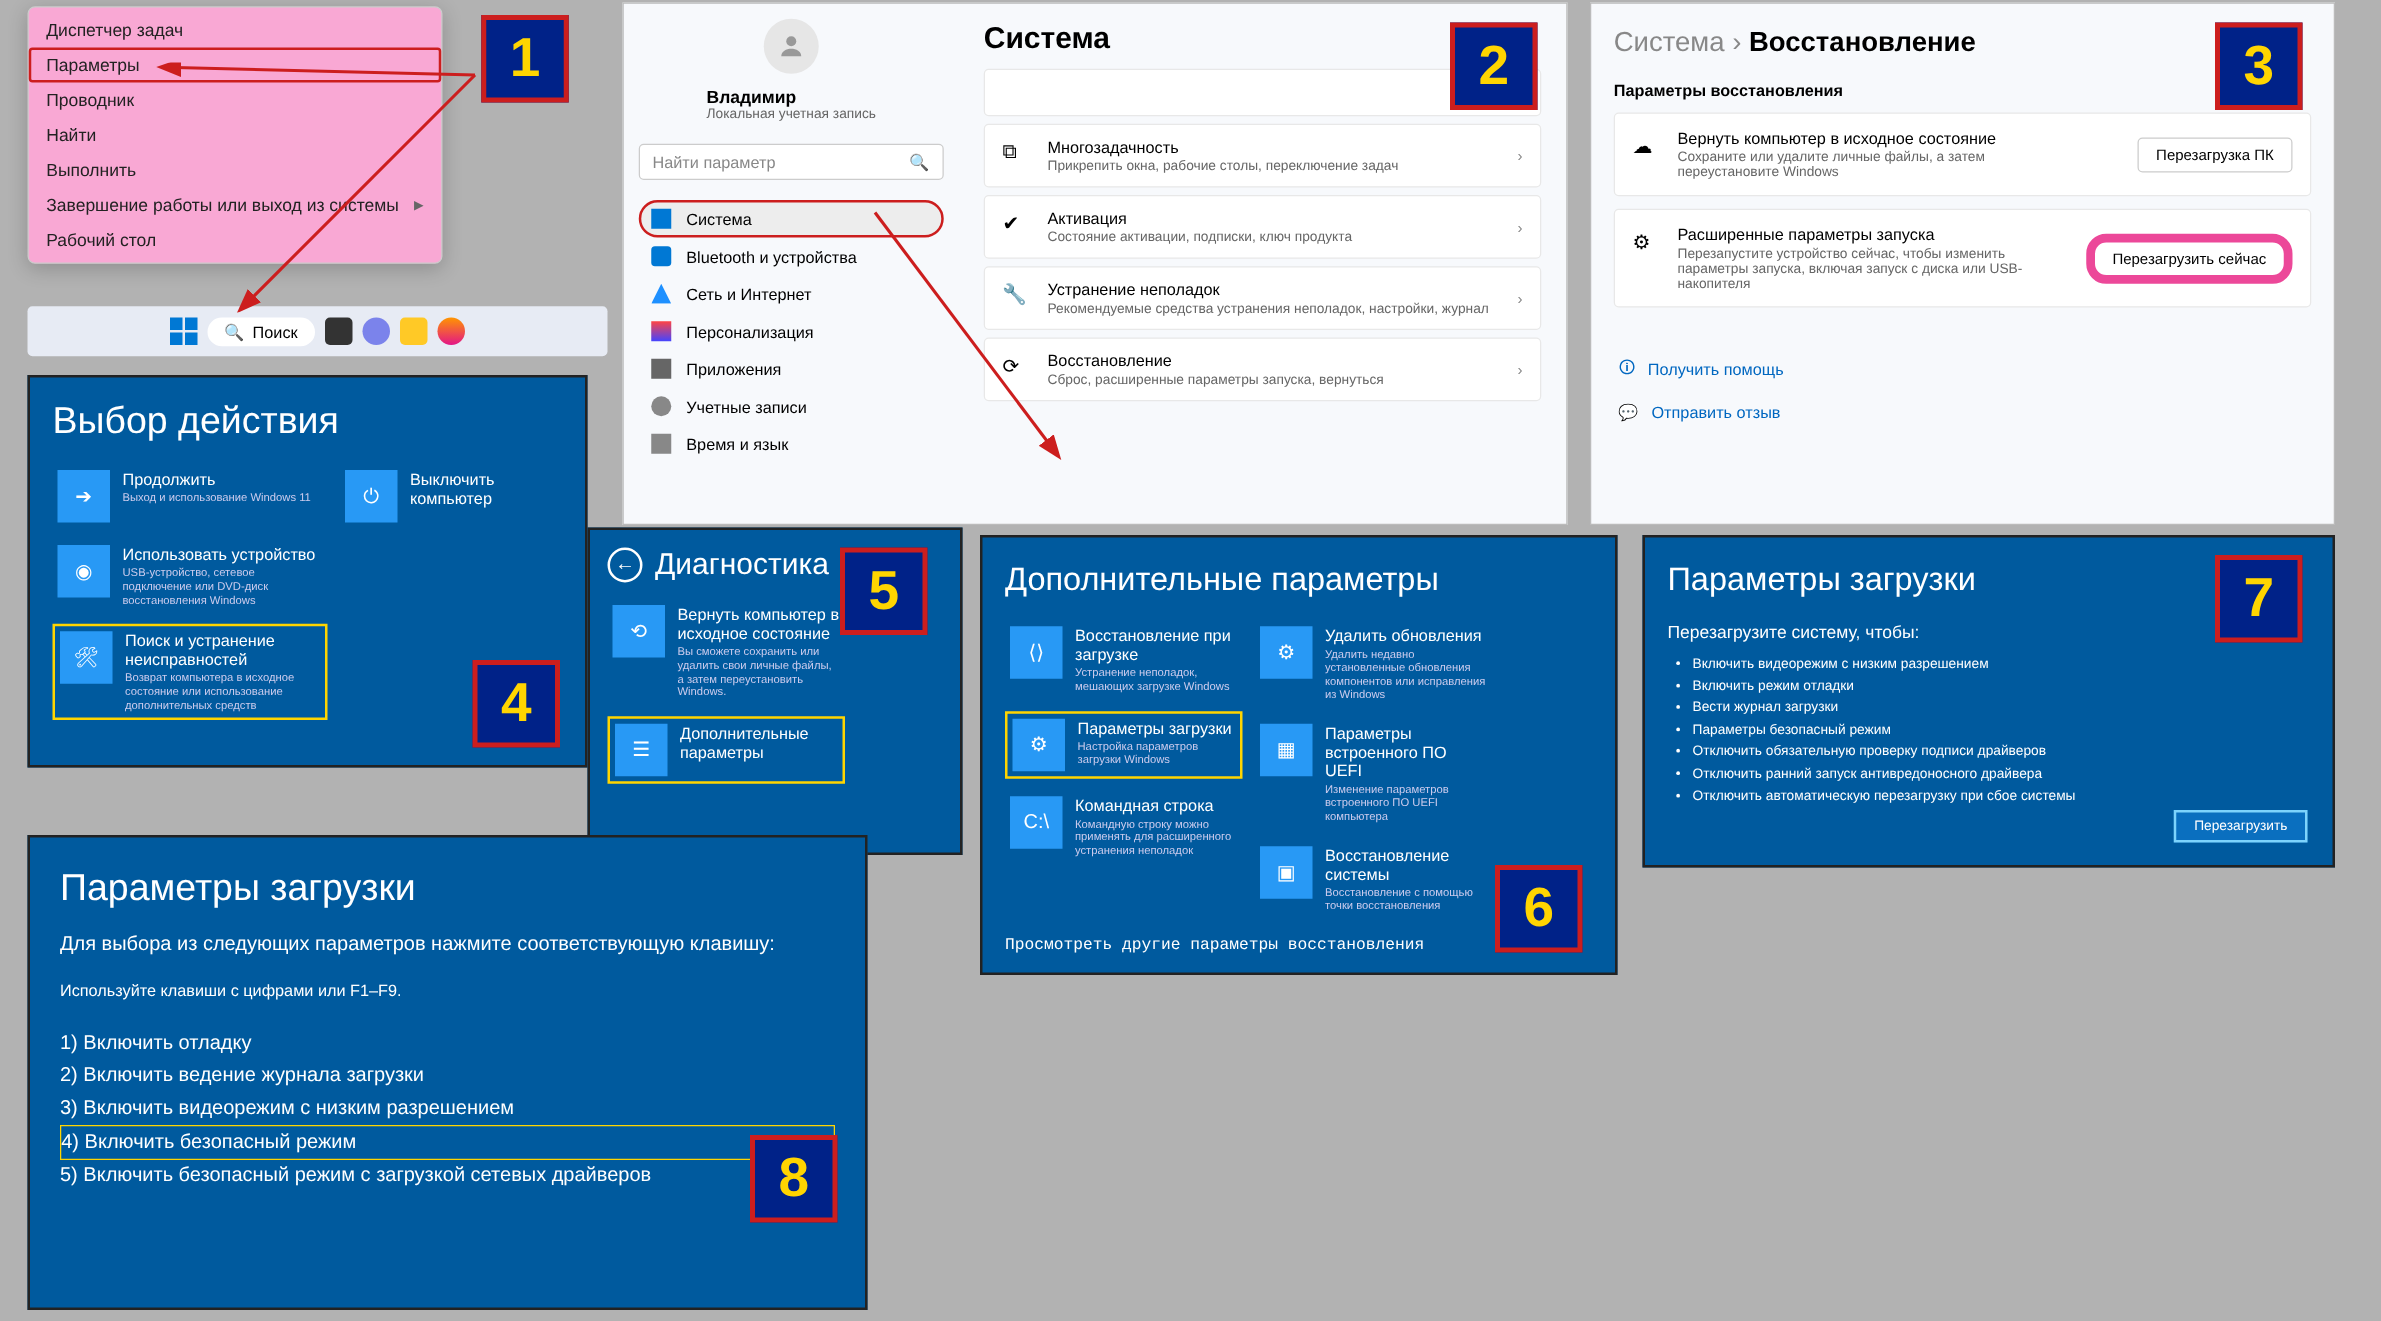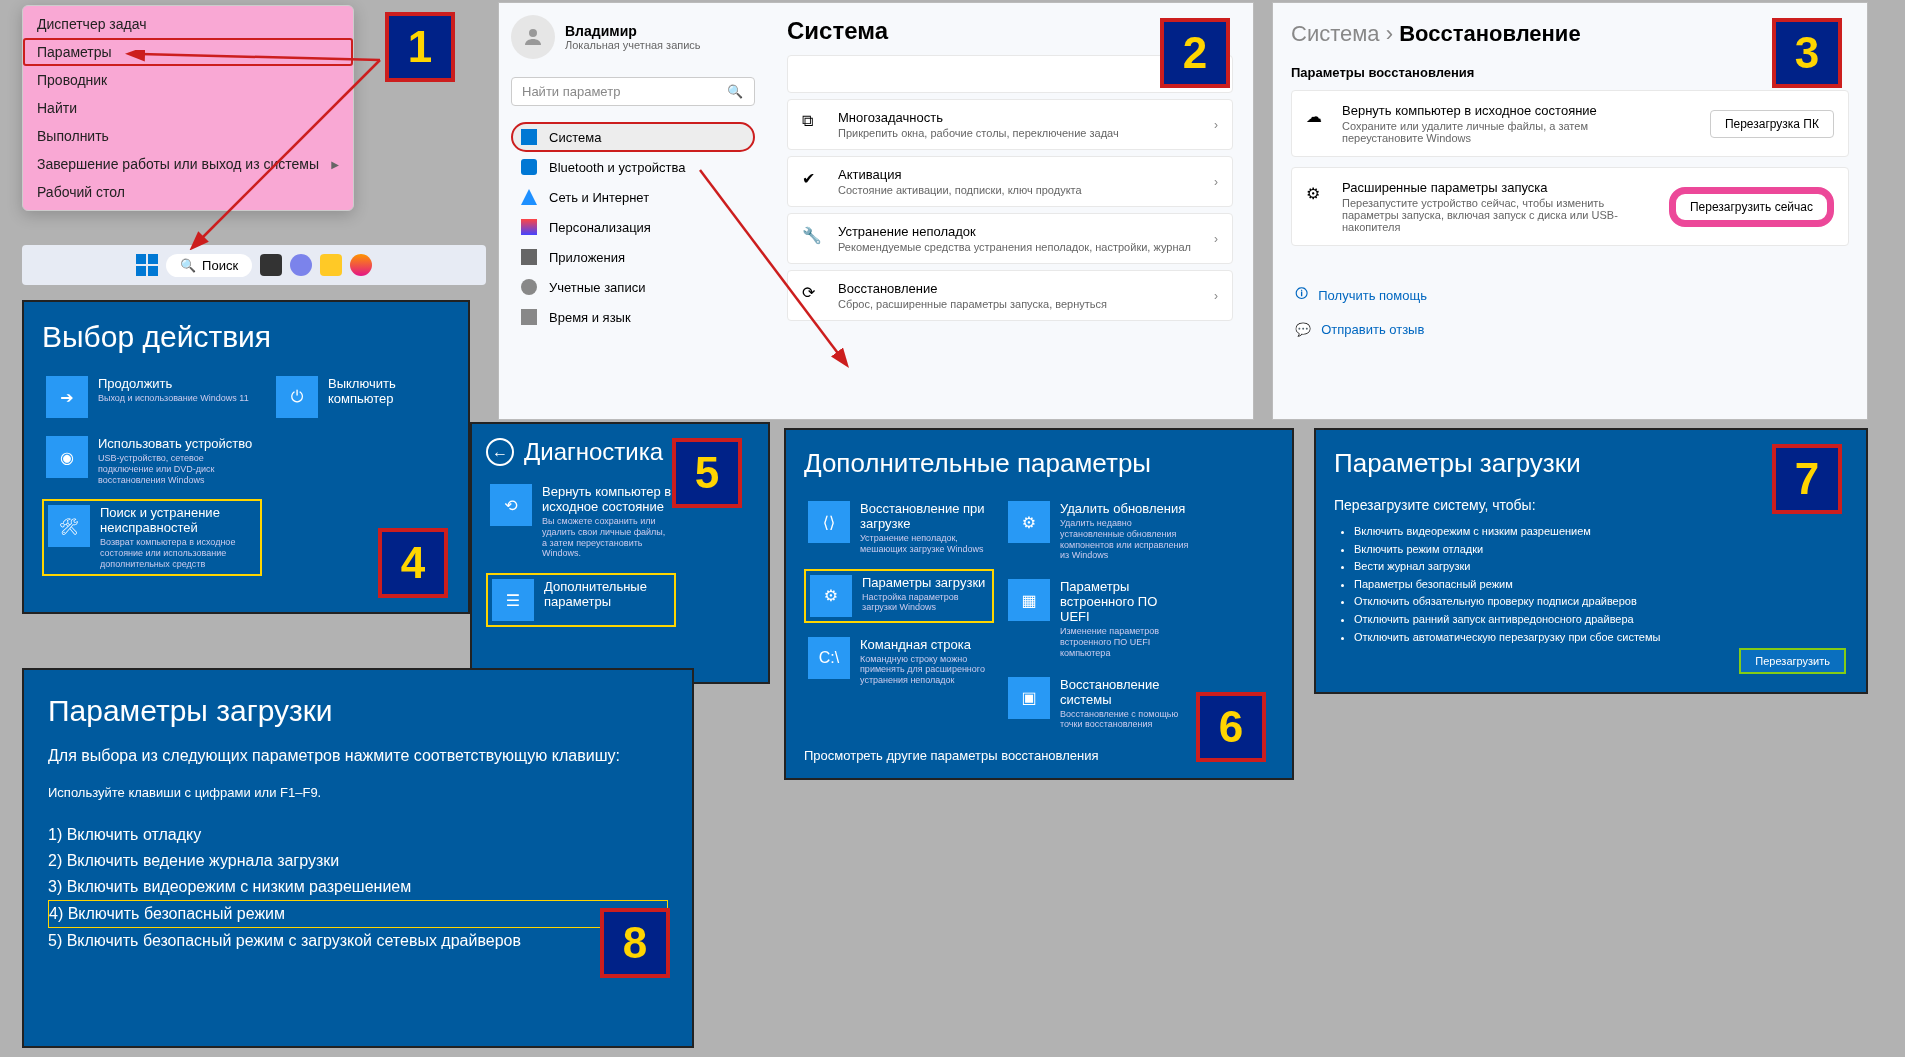--- a/index.html
+++ b/index.html
@@ -14,21 +14,21 @@
 .context-menu-item.highlight { border: 2px solid #CC1E1E; border-radius: 3px; padding: 4px 12px; }
 .taskbar { position: absolute; left: 0; top: 240px; width: 464px; height: 40px; background: rgba(235,240,250,0.92); display: flex; align-items: center; gap: 8px; padding: 0 10px; border-radius: 4px; }
 .win-logo { width: 22px; height: 22px; display: grid; grid-template: 1fr 1fr / 1fr 1fr; gap: 2px; }
 .win-logo div { background: #0078D4; }
 .search-pill { background: #fff; border-radius: 16px; padding: 4px 14px; font-size: 13px; display: flex; align-items: center; gap: 6px; }
 .tb-ic { width: 22px; height: 22px; border-radius: 4px; }
 
 
 .panel2 { position: absolute; left: 498px; top: 2px; width: 756px; height: 418px; background: #F7F9FC; border: 1px solid #bbb; }
 .p2-left { position: absolute; left: 0; top: 0; width: 268px; height: 100%; padding: 12px; }
-.user-row { display: flex; align-items: center; gap: 10px; margin-bottom: 18px; }
+.user-row { display: flex; align-items: center; gap: 10px; margin-bottom: 18px; flex-direction: column; }
 .avatar { width: 44px; height: 44px; border-radius: 50%; background: #E6E6E6; display: flex; align-items: center; justify-content: center; }
 .user-name { font-size: 14px; font-weight: 600; }
 .user-sub { font-size: 11px; color: #666; }
 .search-box { border: 1px solid #ccc; border-radius: 4px; padding: 6px 10px; font-size: 13px; background: #fff; display: flex; justify-content: space-between; align-items: center; }
 .nav-list { margin-top: 16px; }
 .nav-item { display: flex; align-items: center; gap: 12px; padding: 7px 10px; font-size: 13px; border-radius: 4px; }
 .nav-item.active { background: #EDEDED; }
 .nav-item.highlight { border: 2px solid #CC1E1E; border-radius: 16px; padding: 5px 8px; }
 .nav-ic { width: 16px; height: 16px; flex-shrink: 0; }
 .p2-right { position: absolute; left: 268px; top: 0; right: 0; height: 100%; padding: 14px 20px; }
@@ -65,28 +65,28 @@
 .tile { display: flex; gap: 10px; padding: 4px; width: 220px; }
 .tile.hl { border: 2px solid #FFD500; }
 .tile.narrow { width: 190px; }
 .tile-ic { width: 42px; height: 42px; background: #2899F5; display: flex; align-items: center; justify-content: center; flex-shrink: 0; }
 .tile-txt .t-lab { font-size: 13px; }
 .tile-txt .t-desc { font-size: 9px; color: #cce; line-height: 1.2; margin-top: 2px; }
 .back-btn { width: 28px; height: 28px; border: 2px solid #fff; border-radius: 50%; display: inline-flex; align-items: center; justify-content: center; margin-right: 10px; vertical-align: middle; }
 
 .p7-sub { font-size: 14px; margin-bottom: 10px; }
 .p7-list { list-style: disc; padding-left: 20px; font-size: 11px; line-height: 1.6; }
-.p7-btn { position: absolute; right: 20px; bottom: 18px; padding: 5px 14px; background: #0A6FBF; border: 2px solid #84cc16; font-size: 11px; color: #fff; }
+.p7-btn { position: absolute; right: 20px; bottom: 18px; padding: 5px 14px; background: #0A6FBF; border: 2px solid #7dd3fc; font-size: 11px; color: #fff; }
 
 .p8-sub { font-size: 16px; font-weight: 300; margin-bottom: 18px; line-height: 1.3; }
 .p8-hint { font-size: 13px; margin-bottom: 22px; }
 .p8-opt { font-size: 16px; font-weight: 300; padding: 4px 0; }
 .p8-opt.hl { border: 1px solid #FFD500; }
 
-.p6-link { font-size: 13px; margin-top: 14px; }
+.p6-link { font-size: 13px; margin-top: 14px; font-family: Liberation Mono, monospace; }
 
 svg.arrow { position: absolute; pointer-events: none; z-index: 50; }
 </style>
 </head>
 <body>
 
 <div class="panel1">
   <div class="context-menu">
     <div class="context-menu-item">Диспетчер задач</div>
     <div class="context-menu-item highlight">Параметры</div>

